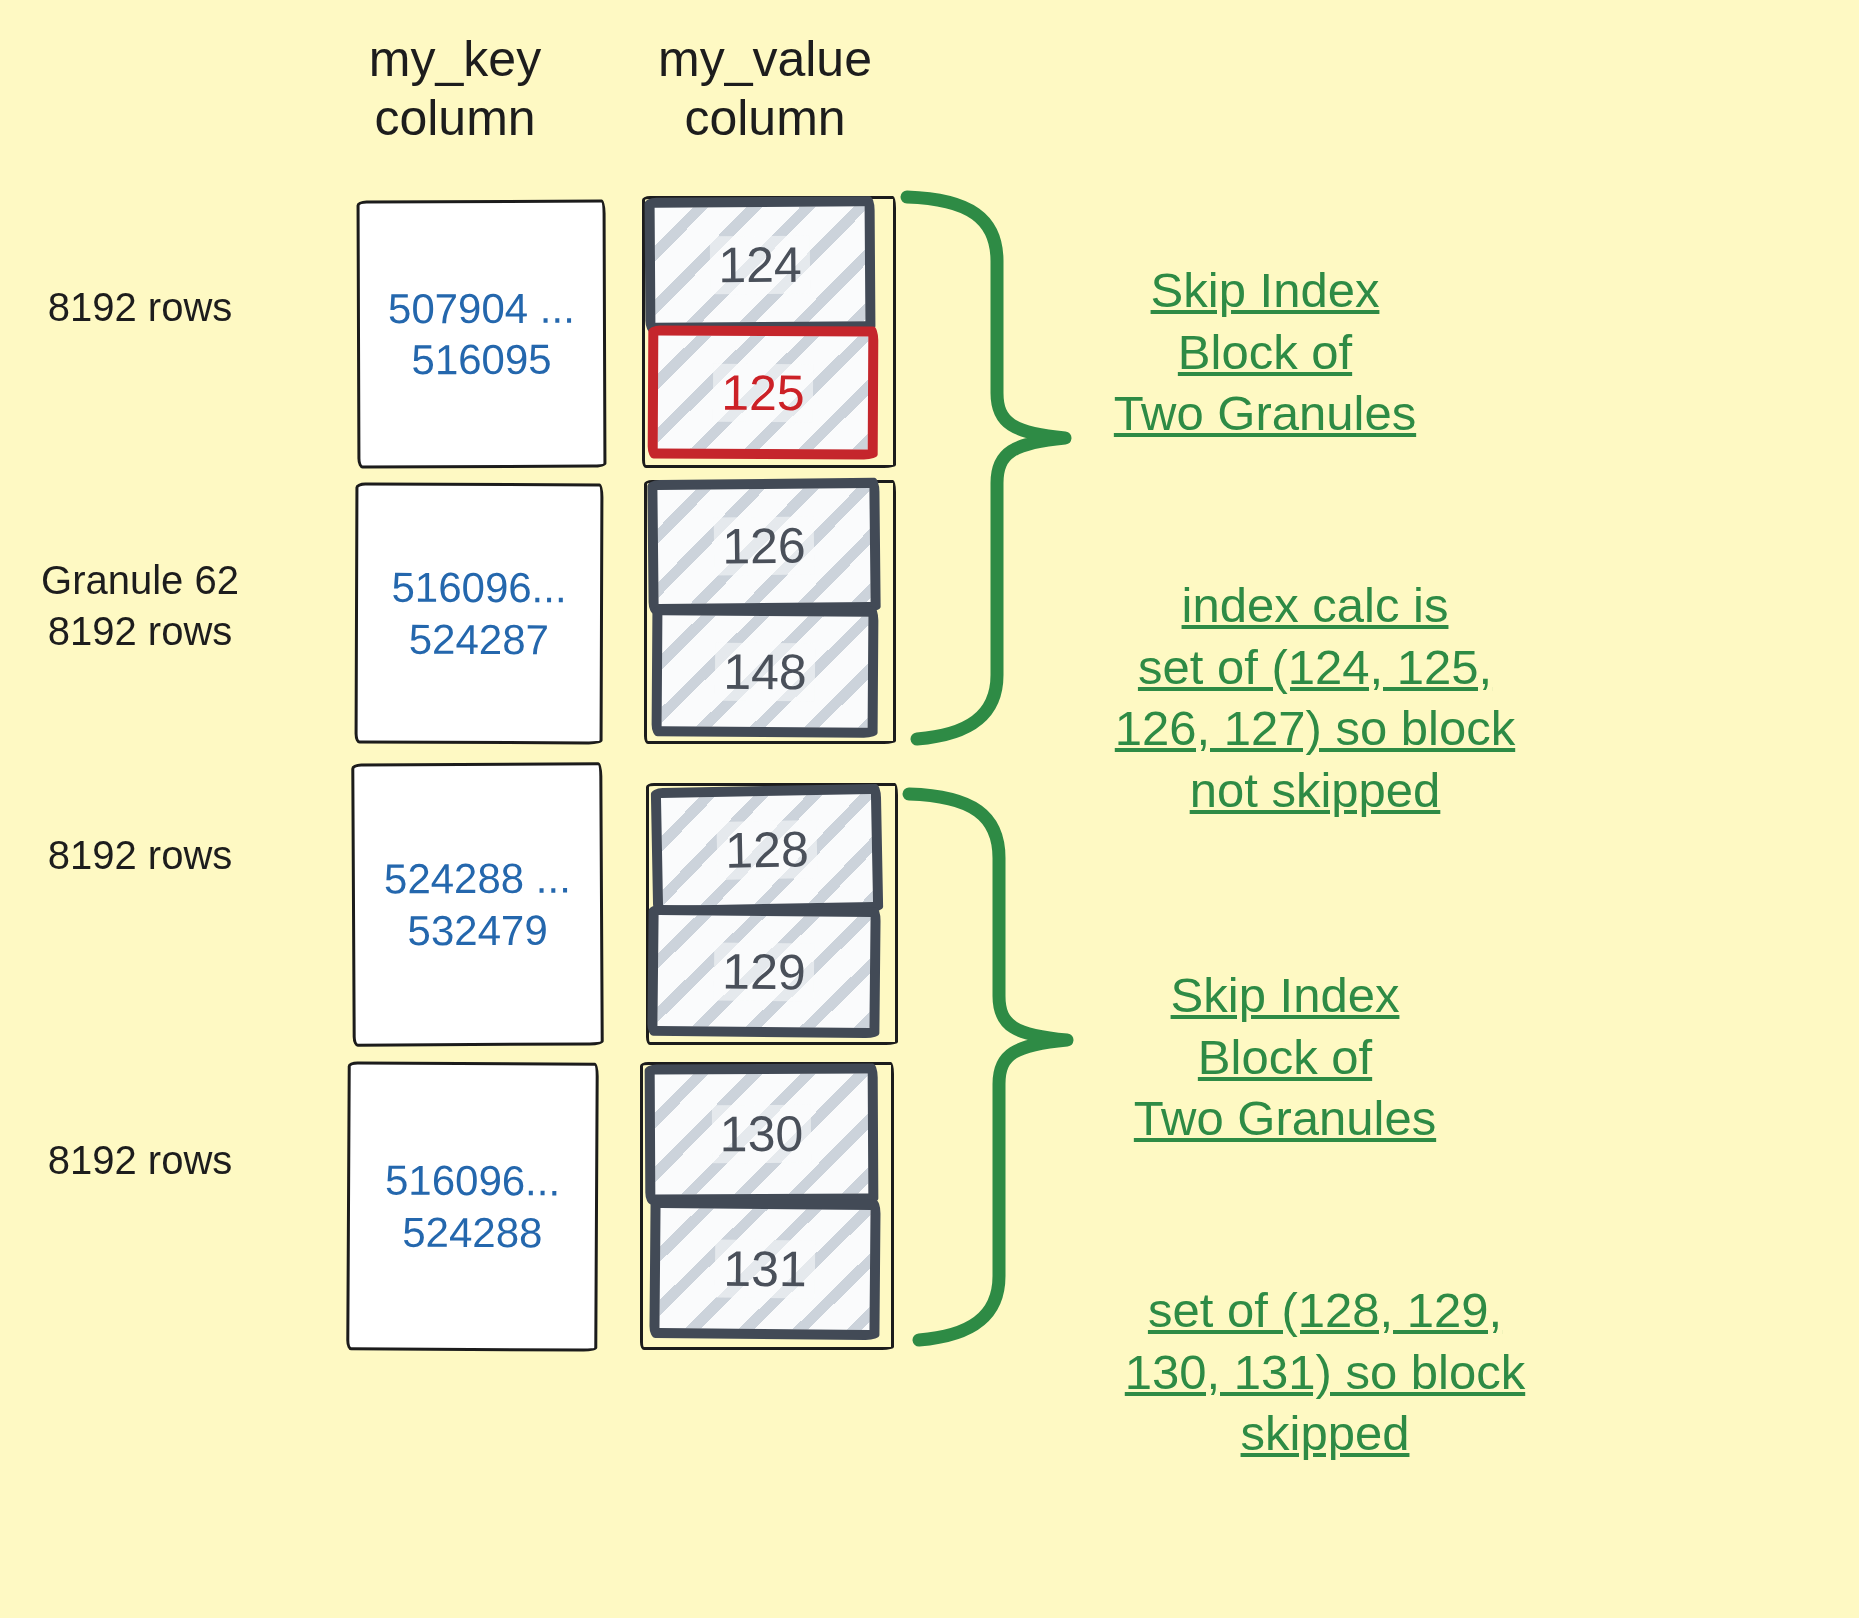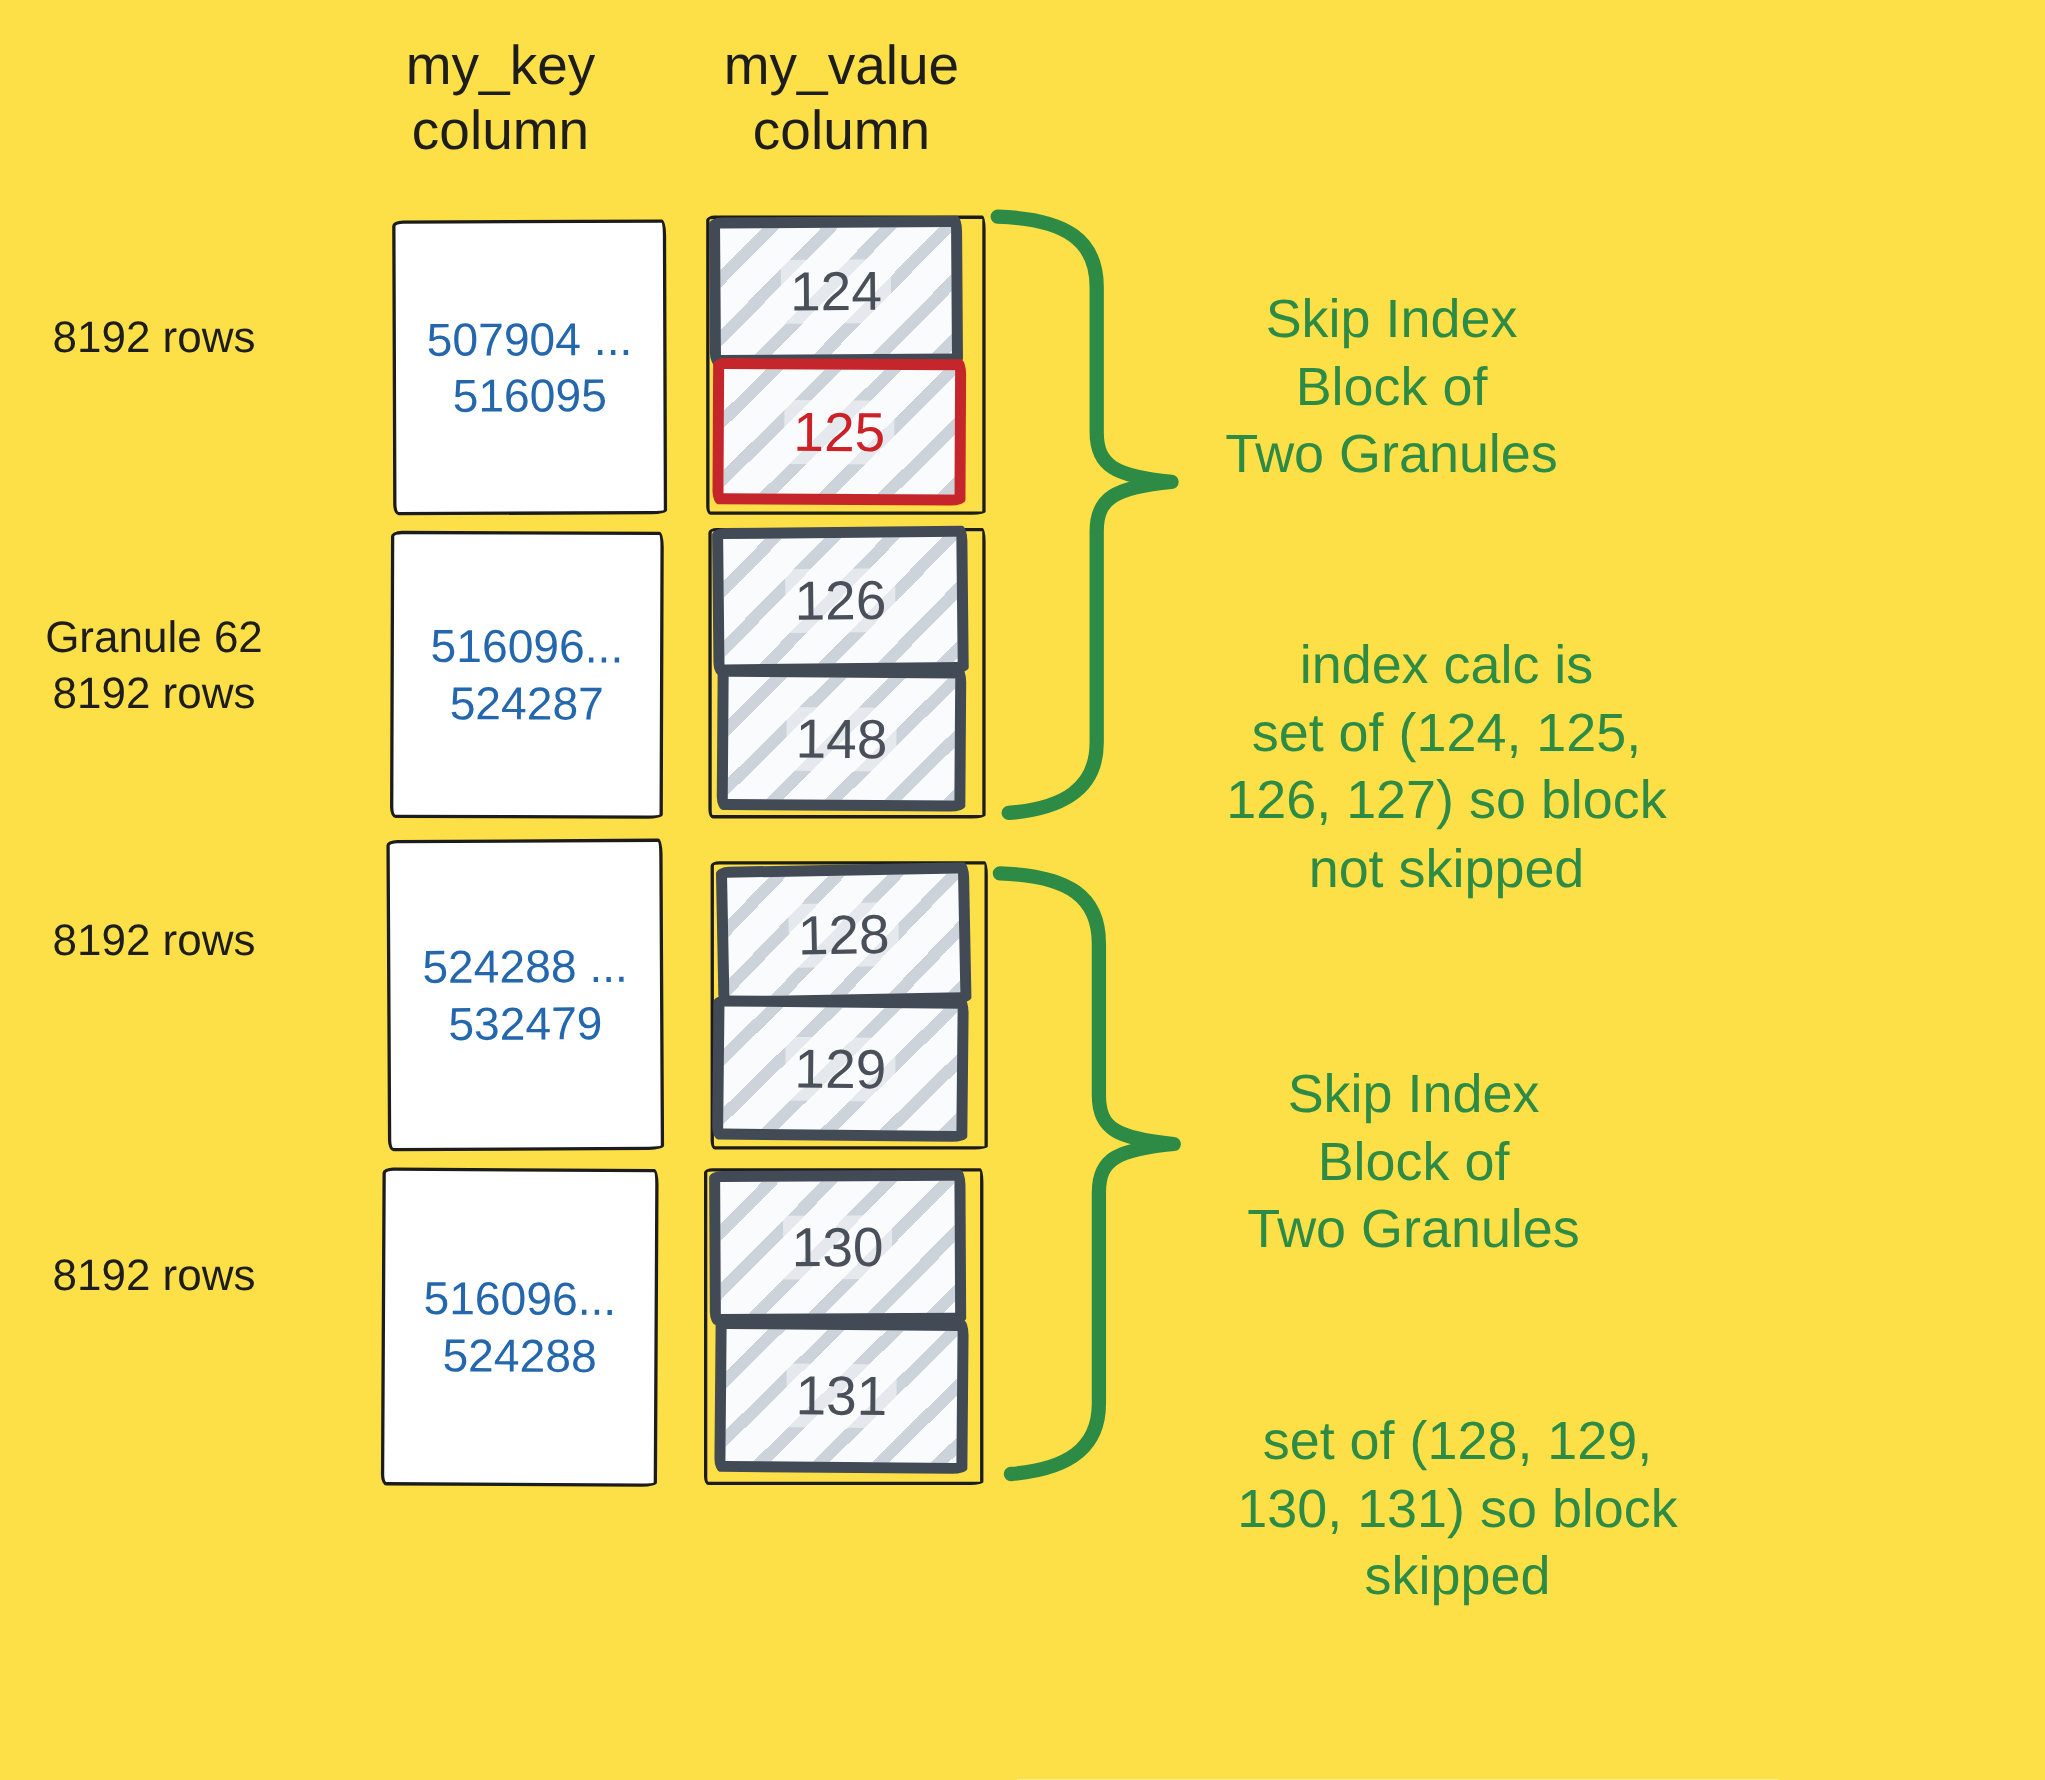--- a/index.html
+++ b/index.html
@@ -5,21 +5,21 @@
   html, body {
     margin: 0;
     padding: 0;
     background: #ffffff;
     font-family: "Liberation Sans", sans-serif;
   }
   .canvas {
     position: relative;
     width: 1859px;
     height: 1618px;
-    background: #fde047;
+    background: #fef9c3;
     overflow: hidden;
   }
   .col-header {
     position: absolute;
     text-align: center;
     font-size: 50px;
     line-height: 1.18;
     color: #1d1d1d;
     white-space: pre-line;
   }
@@ -85,20 +85,21 @@
     position: absolute;
     z-index: 1;
   }
   .note {
     position: absolute;
     text-align: center;
     font-size: 49px;
     line-height: 1.26;
     color: #2e8b45;
     white-space: pre-line;
+    text-decoration: underline;
   }
 </style>
 </head>
 <body>
 
 <div class="canvas">
 
   <div class="col-header" style="left:335px; top:30px; width:240px">my_key
 column</div>
   <div class="col-header" style="left:645px; top:30px; width:240px">my_value

